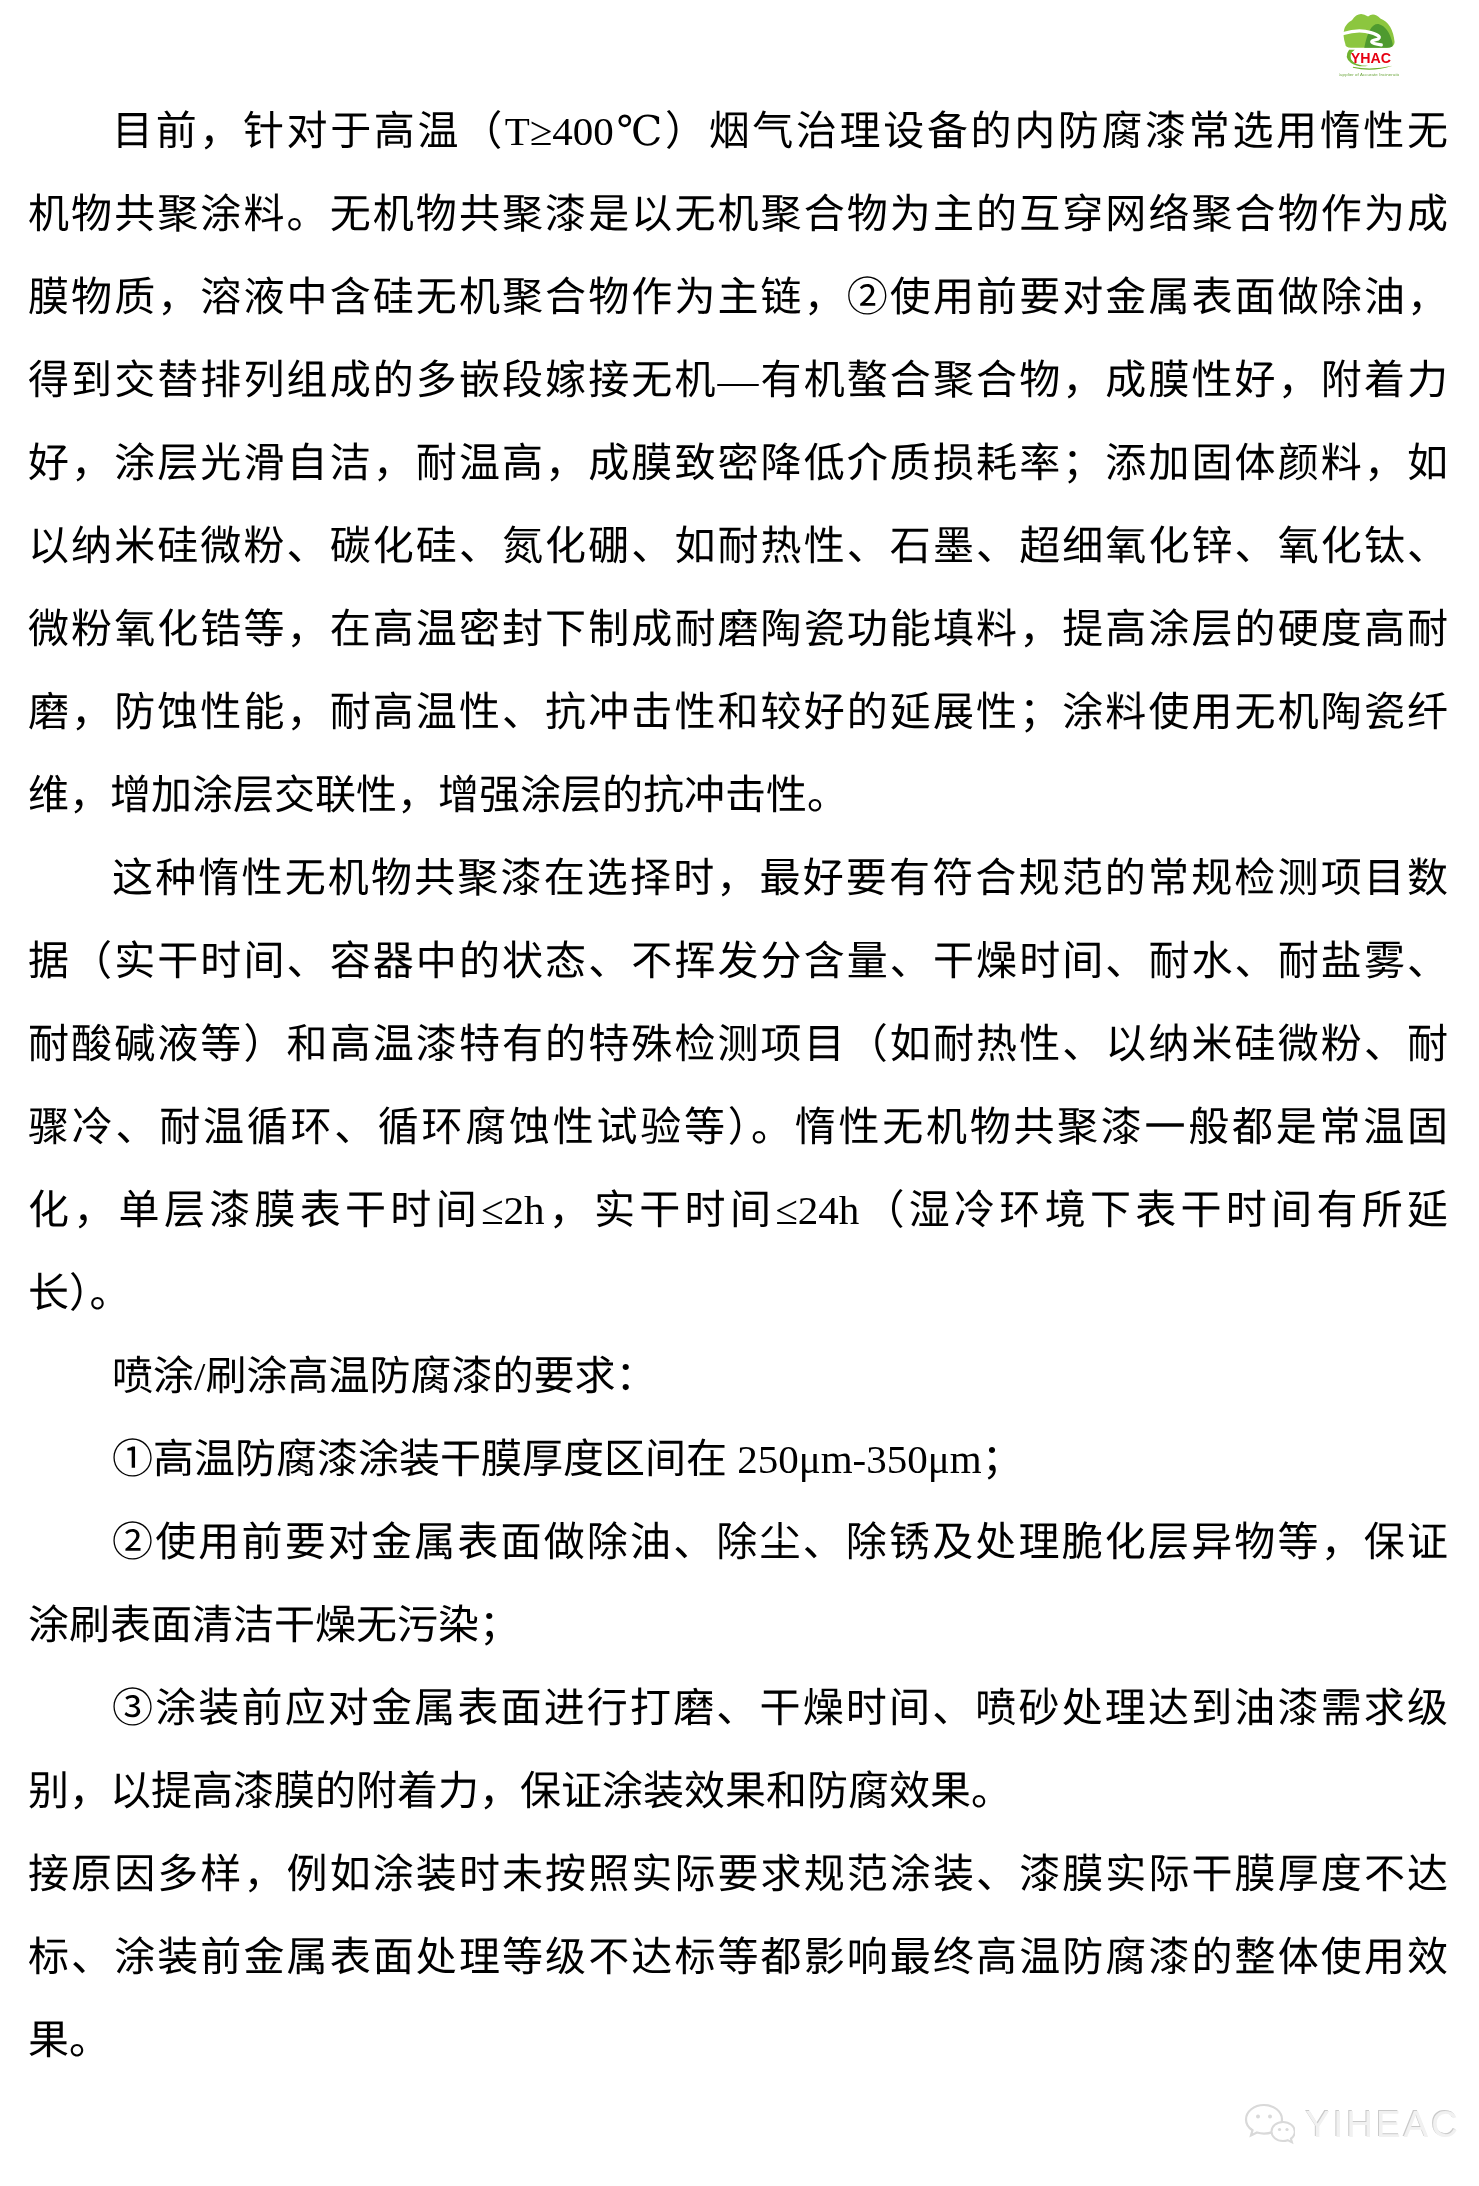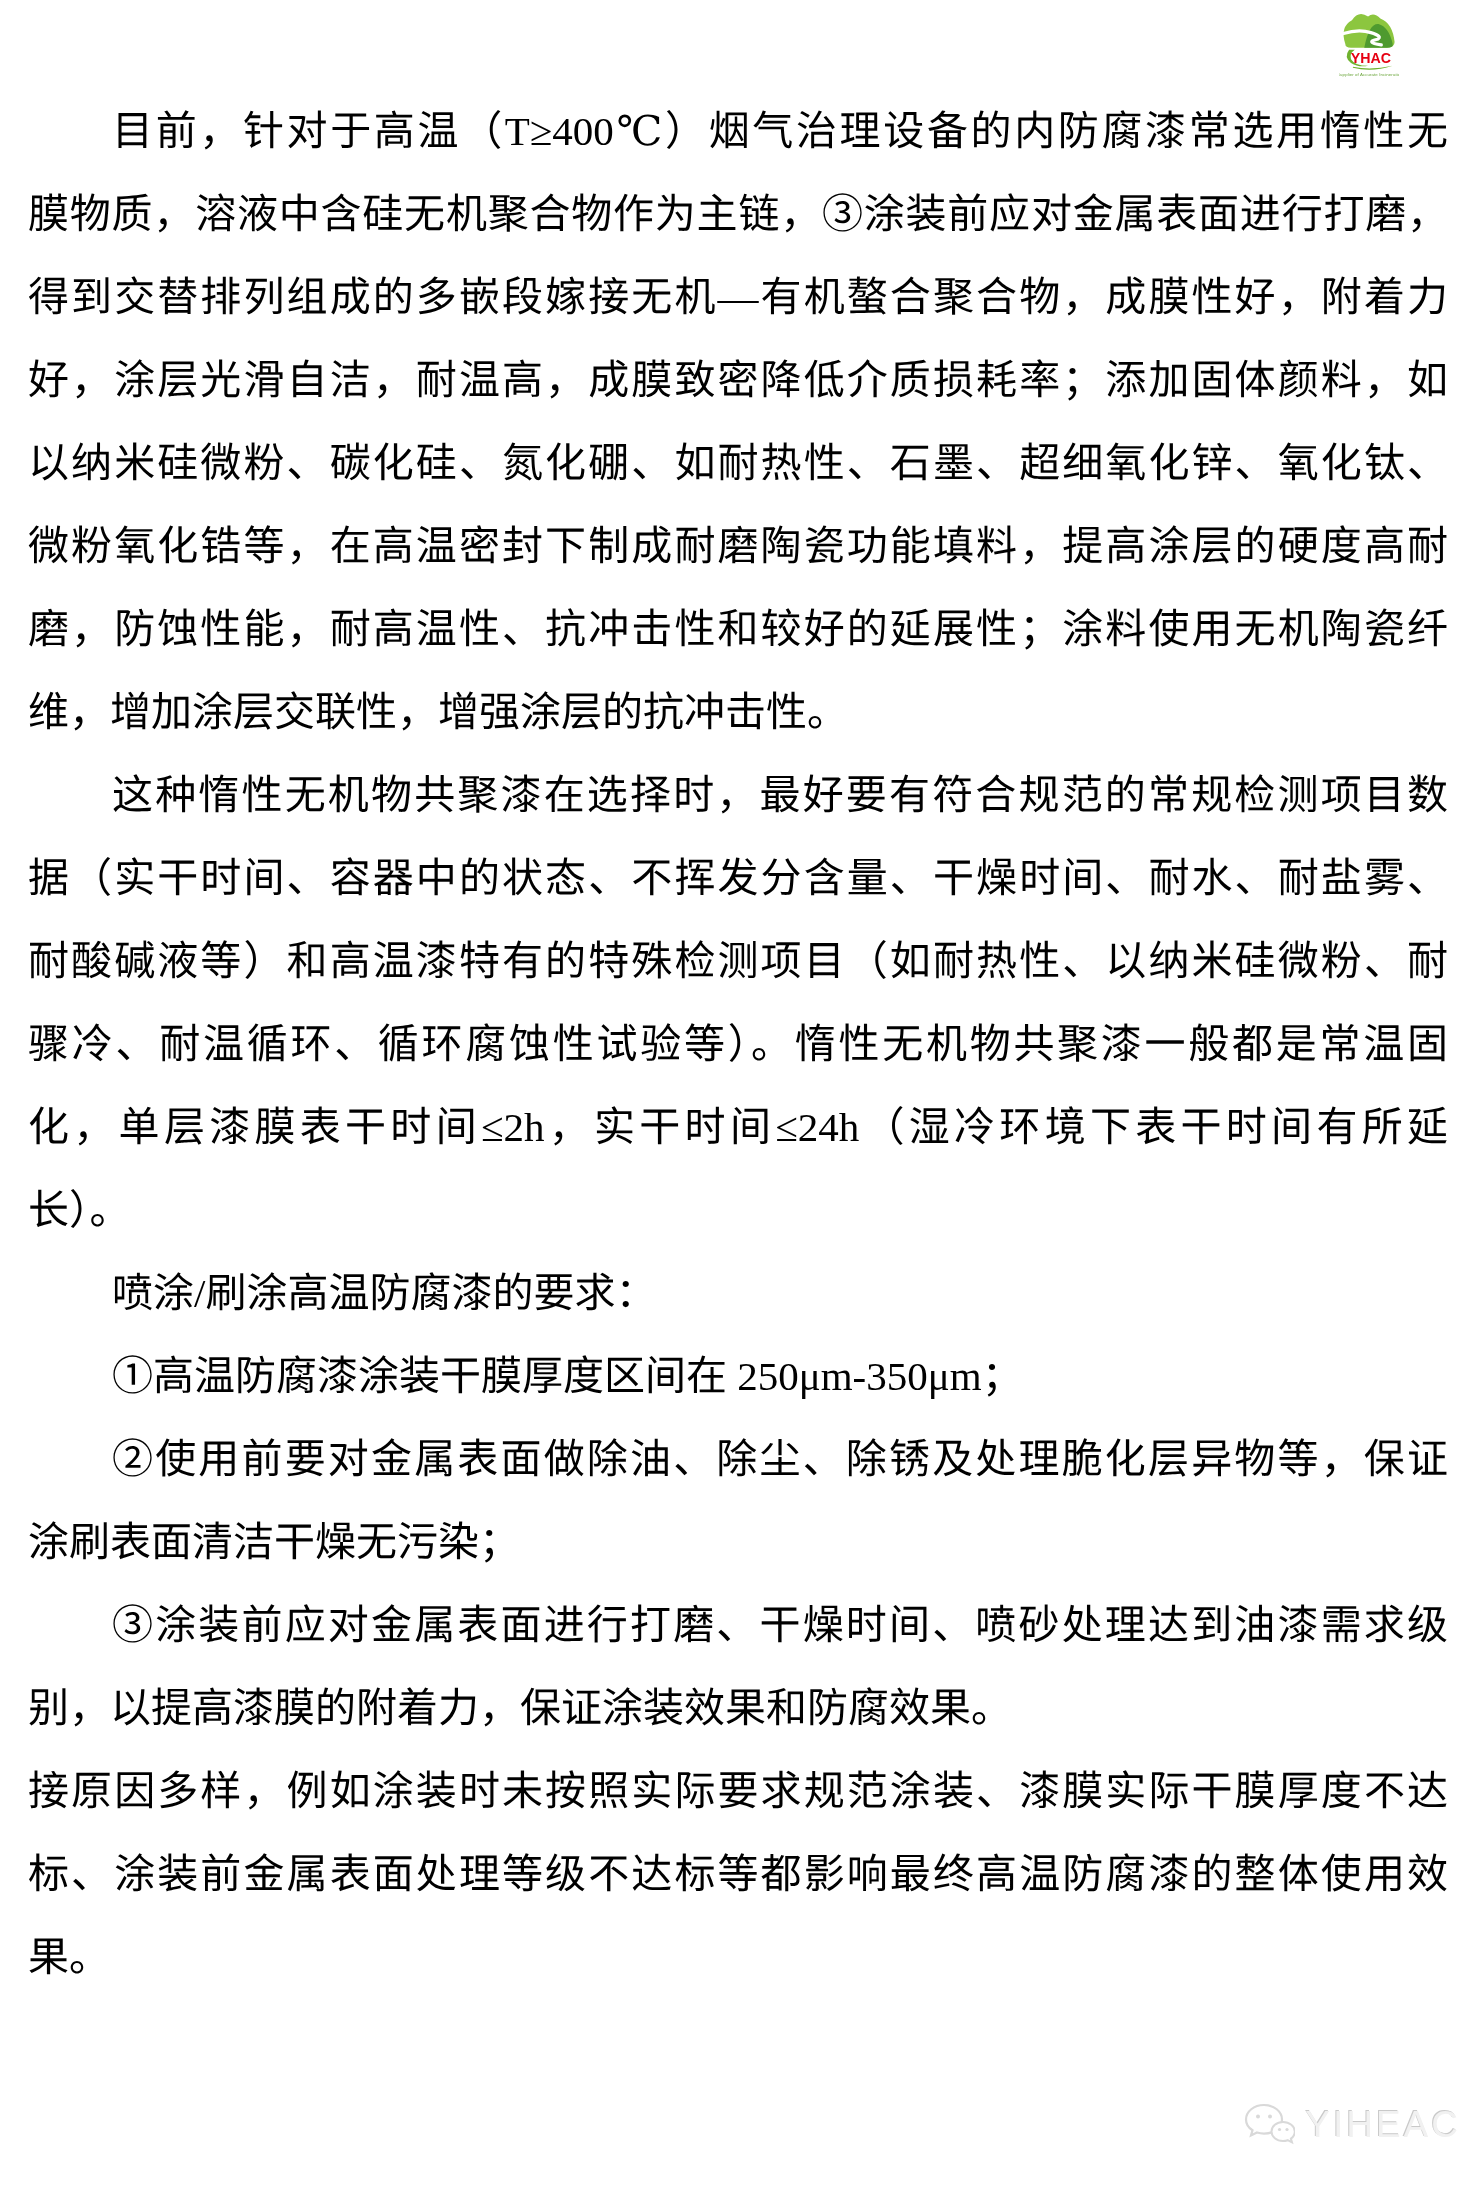--- a/index.html
+++ b/index.html
@@ -84,21 +84,22 @@
       <text x="33" y="58" text-anchor="middle" font-family="Liberation Sans, DejaVu Sans, sans-serif" font-size="15" font-weight="bold" fill="#e60012">YHAC</text>
 
       <path d="M14 62 Q33 66 56 61 Q34 68 14 63 Z" fill="#6fb22e"></path>
 
       <text x="32" y="72" text-anchor="middle" font-family="Liberation Sans, DejaVu Sans, sans-serif" font-size="4.6" fill="#6aa53a" letter-spacing="0.1">Supplier of Accurate Incineration</text>
     </svg>
   </div>
 
   <div class="doc-body">
       <div class="line indent">目前，针对于高温（T≥400℃）烟气治理设备的内防腐漆常选用惰性无</div>
-      <div class="line">膜物质，溶液中含硅无机聚合物作为主链，③涂装前应对金属表面进行打磨，</div>
+      <div class="line">机物共聚涂料。无机物共聚漆是以无机聚合物为主的互穿网络聚合物作为成</div>
+      <div class="line">膜物质，溶液中含硅无机聚合物作为主链，②使用前要对金属表面做除油，</div>
       <div class="line">得到交替排列组成的多嵌段嫁接无机—有机螯合聚合物，成膜性好，附着力</div>
       <div class="line">好，涂层光滑自洁，耐温高，成膜致密降低介质损耗率；添加固体颜料，如</div>
       <div class="line">以纳米硅微粉、碳化硅、氮化硼、如耐热性、石墨、超细氧化锌、氧化钛、</div>
       <div class="line">微粉氧化锆等，在高温密封下制成耐磨陶瓷功能填料，提高涂层的硬度高耐</div>
       <div class="line">磨，防蚀性能，耐高温性、抗冲击性和较好的延展性；涂料使用无机陶瓷纤</div>
       <div class="line last">维，增加涂层交联性，增强涂层的抗冲击性。</div>
       <div class="line indent">这种惰性无机物共聚漆在选择时，最好要有符合规范的常规检测项目数</div>
       <div class="line">据（实干时间、容器中的状态、不挥发分含量、干燥时间、耐水、耐盐雾、</div>
       <div class="line">耐酸碱液等）和高温漆特有的特殊检测项目（如耐热性、以纳米硅微粉、耐</div>
       <div class="line">骤冷、耐温循环、循环腐蚀性试验等）。惰性无机物共聚漆一般都是常温固</div>

